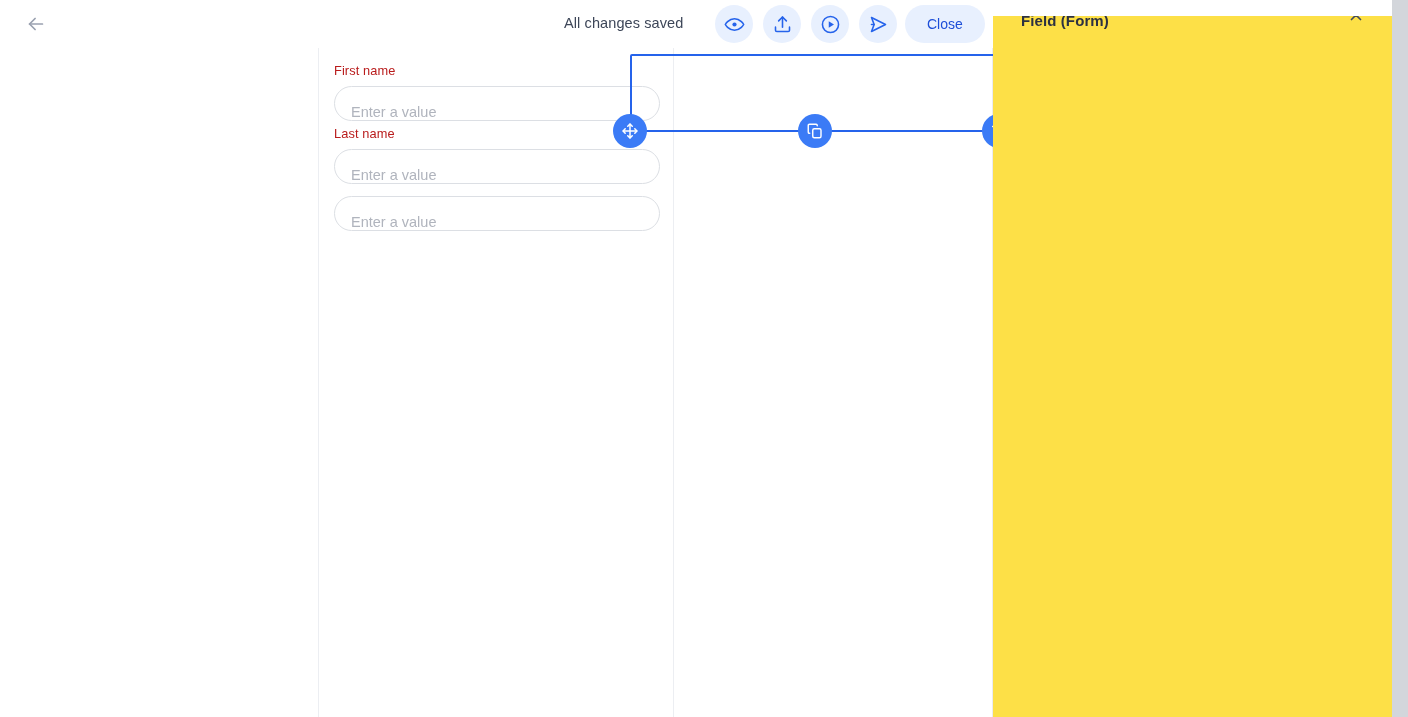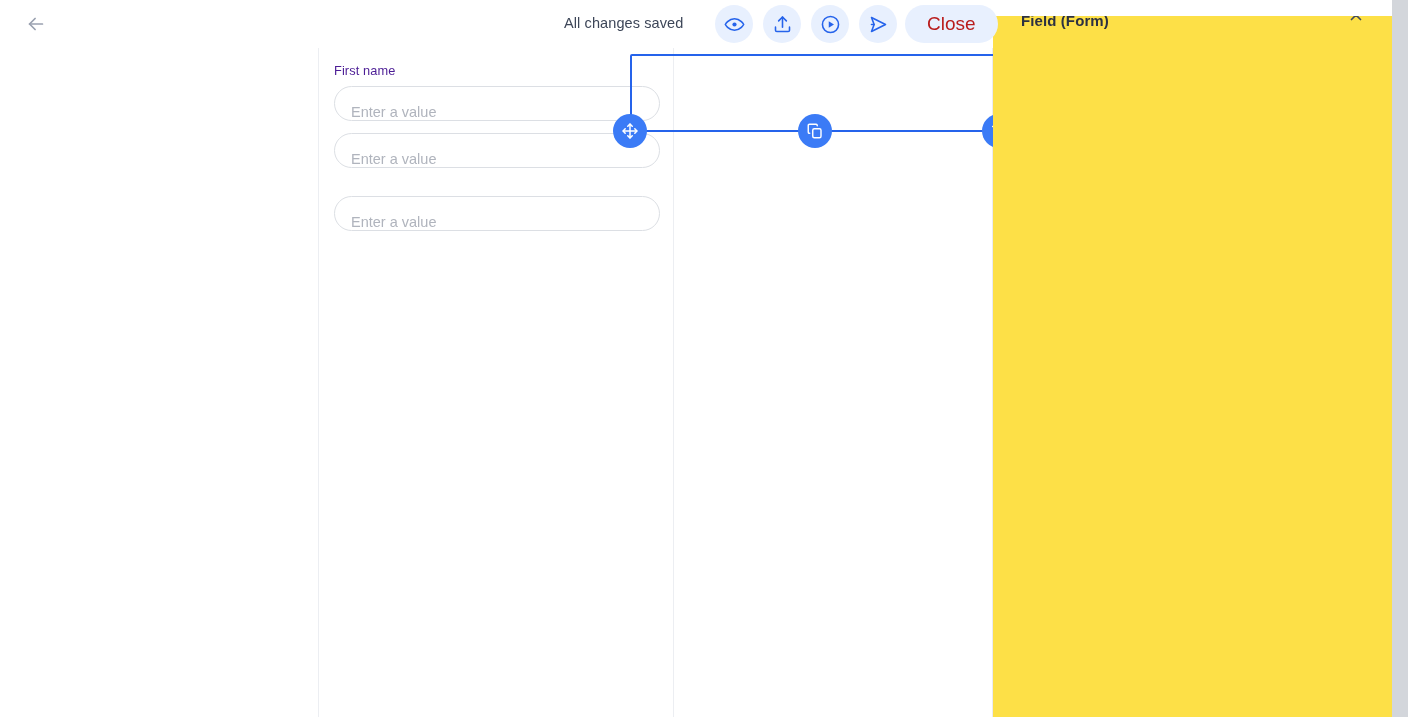--- a/index.html
+++ b/index.html
@@ -32,37 +32,37 @@
     background: #e8f0fe; display: flex; align-items: center; justify-content: center;
     cursor: pointer; border: none;
   }
   .tool-btn:nth-of-type(n) svg { display: block; }
   #btn-preview { left: 715px; }
   #btn-share   { left: 763px; }
   #btn-test    { left: 811px; }
   #btn-send    { left: 859px; }
   .close-btn {
     position: absolute; left: 905px; top: 5px; height: 38px; padding: 0 22px;
-    border-radius: 19px; background: #e8f0fe; color: #b91c1c;
-    font-size: 19px; display: flex; align-items: center; justify-content: center;
+    border-radius: 19px; background: #e8f0fe; color: #1d4ed8;
+    font-size: 14px; display: flex; align-items: center; justify-content: center;
     cursor: pointer; border: none; font-family: inherit;
   }
 
   
   .canvas {
     position: absolute; left: 0; top: 48px; width: 993px; height: 669px;
     background: #fff; overflow: hidden;
   }
   .page-column {
     position: absolute; left: 318px; top: 0px; width: 356px; height: 669px;
     background: #fff; border-left: 1px solid #eceef2; border-right: 1px solid #eceef2;
   }
   .form-field { position: absolute; left: 0; width: 356px; }
   .ff-label {
-    font-size: 12.8px; color: #4c1d95; padding-left: 15px; letter-spacing: .1px;
+    font-size: 12.8px; color: #b91c1c; padding-left: 15px; letter-spacing: .1px;
     line-height: 16px;
   }
   .ff-input {
     margin: 7px 0 0 15px; width: 326px; height: 35px; border: 1px solid #dcdfe4;
     border-radius: 18px; display: flex; align-items: flex-end; padding: 0 16px;
     font-size: 14.5px; color: #b0b4bd; background: #fff;
   }
   #field-first { top: 15px; }
   #field-last  { top: 78px; }
   #field-coffee{ top: 141px; }
@@ -162,20 +162,21 @@
     <div class="page-column">
 
       <div class="form-field" id="field-first">
         <div class="ff-label">First name</div>
         <div class="ff-input">
           <span>Enter a value</span>
         </div>
       </div>
 
       <div class="form-field" id="field-last">
+        <div class="ff-label">Last name</div>
         <div class="ff-input">
           <span>Enter a value</span>
         </div>
       </div>
 
       <div class="form-field" id="field-coffee">
         <div class="ff-input">
           <span>Enter a value</span>
         </div>
       </div>

